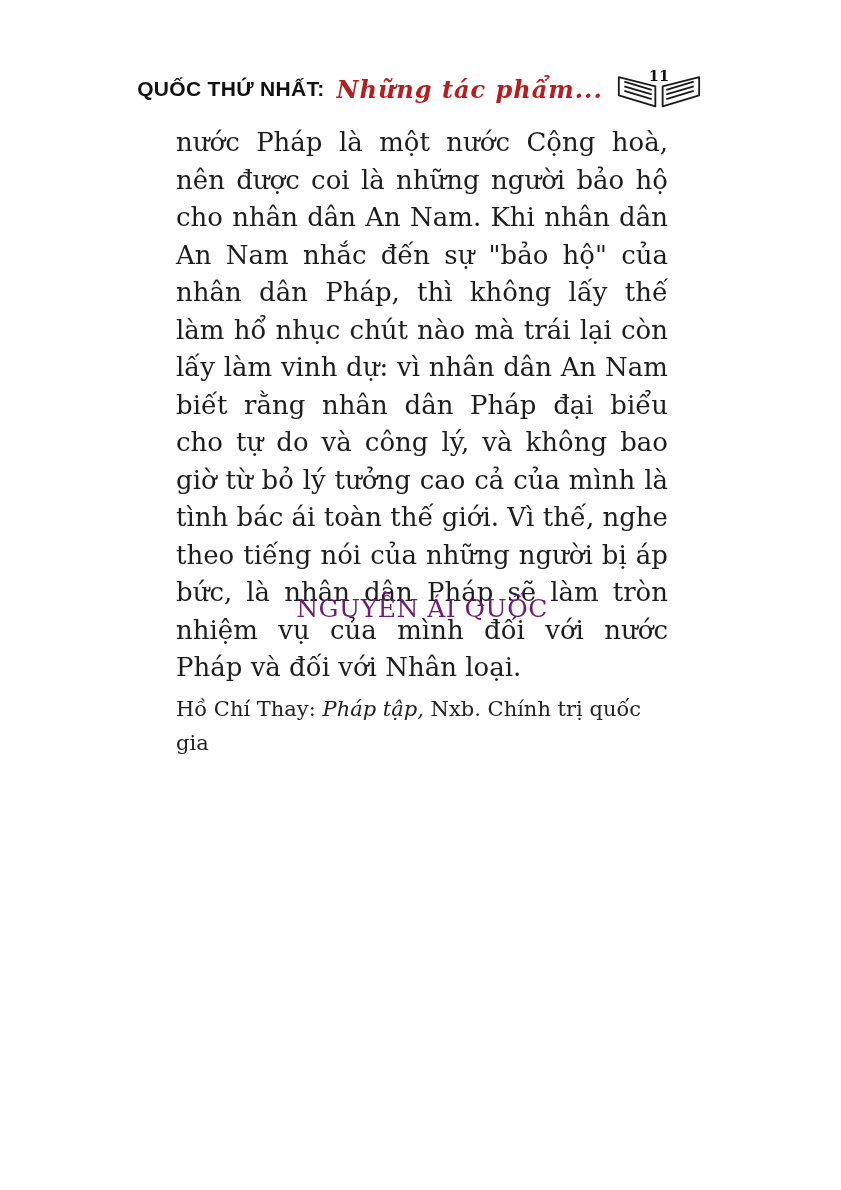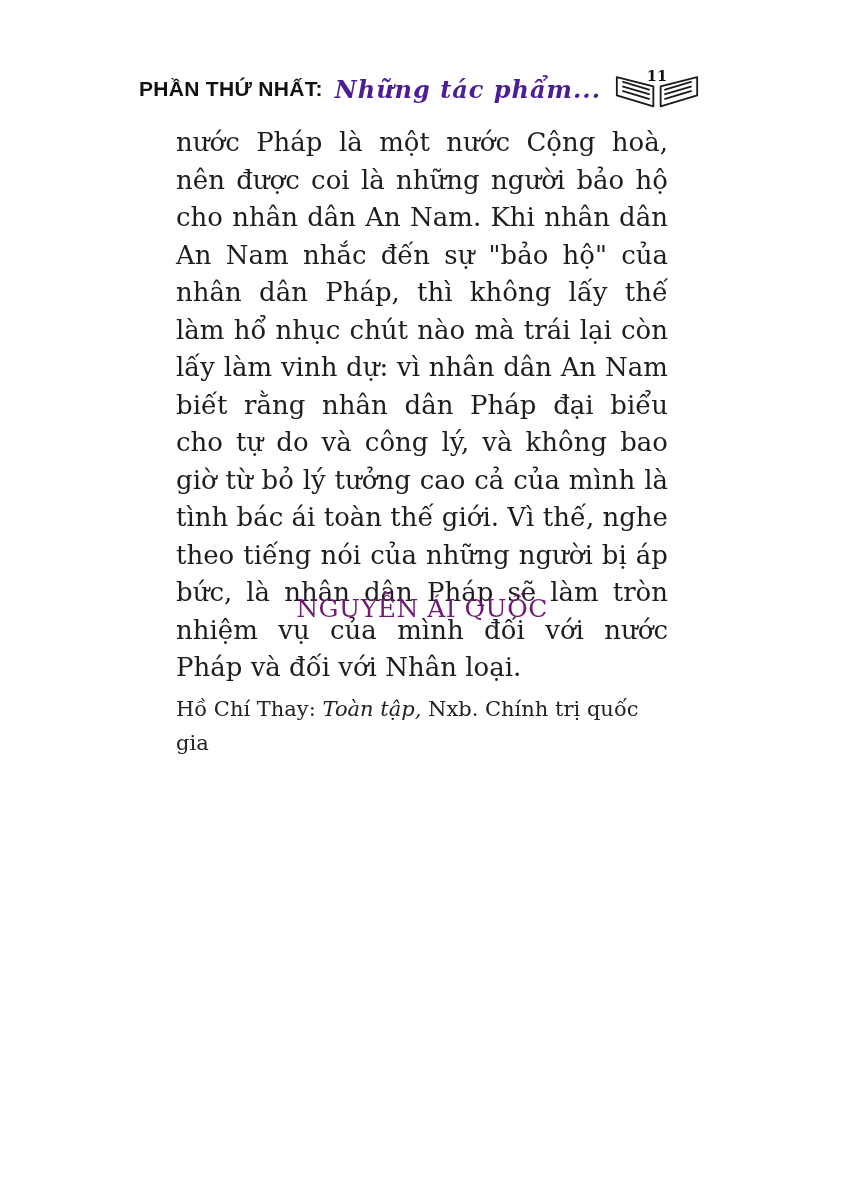--- a/index.html
+++ b/index.html
@@ -33,21 +33,21 @@
     font-size: 21px;
     letter-spacing: 0.3px;
     color: #111111;
   }
   .section-title {
     font-family: "DejaVu Serif", serif;
     font-style: italic;
     font-weight: bold;
     font-size: 24px;
     letter-spacing: 1px;
-    color: #4c1d95;
+    color: #b91c1c;
   }
   .book-icon {
     display: inline-block;
     line-height: 0;
   }
   .body-text {
     position: absolute;
     top: 124px;
     left: 176px;
     width: 492px;
@@ -87,21 +87,21 @@
   .italic {
     font-style: italic;
   }
 </style>
 </head>
 <body>
 
 <div class="page">
 
   <div class="header">
-    <span class="part-label">PHẦN THỨ NHẤT:</span>
+    <span class="part-label">QUỐC THỨ NHẤT:</span>
     <span class="section-title">Những tác phẩm...</span>
     <span class="book-icon">
       <svg width="88" height="42" viewBox="0 0 96 46" xmlns="http://www.w3.org/2000/svg">
         <g fill="none" stroke="#1a1a1a" stroke-width="2" stroke-linejoin="round">
           <path d="M4 10 L44 20 L44 42 L4 30 Z"></path>
           <path d="M92 10 L52 20 L52 42 L92 30 Z"></path>
           <path d="M10 15 L40 24 M10 20 L40 29 M10 25 L40 34"></path>
           <path d="M86 15 L56 24 M86 20 L56 29 M86 25 L56 34"></path>
         </g>
         <text x="48" y="14" text-anchor="middle" font-family="DejaVu Serif, serif" font-size="16" font-weight="bold" fill="#111111">11</text>
@@ -109,16 +109,16 @@
     </span>
   </div>
 
   <div class="body-text">nước Pháp là một nước Cộng hoà, nên được coi là những người bảo hộ cho nhân dân An Nam. Khi nhân dân An Nam nhắc đến sự "bảo hộ" của nhân dân Pháp, thì không lấy thế làm hổ nhục chút nào mà trái lại còn lấy làm vinh dự: vì nhân dân An Nam biết rằng nhân dân Pháp đại biểu cho tự do và công lý, và không bao giờ từ bỏ lý tưởng cao cả của mình là tình bác ái toàn thế giới. Vì thế, nghe theo tiếng nói của những người bị áp bức, là nhân dân Pháp sẽ làm tròn nhiệm vụ của mình đối với nước Pháp và đối với Nhân loại.</div>
 
   <div class="signature">
     <div class="sig-name">NGUYỄN ÁI QUỐC</div>
   </div>
 
   <div class="citation">
-    <span>Hồ Chí Thay: </span><span class="italic">Toàn tập,</span><span> Nxb. Chính trị quốc gia</span><br>
+    <span>Hồ Chí Thay: </span><span class="italic">Pháp tập,</span><span> Nxb. Chính trị quốc gia</span><br>
   </div>
 
 </div>
 
 </body></html>

